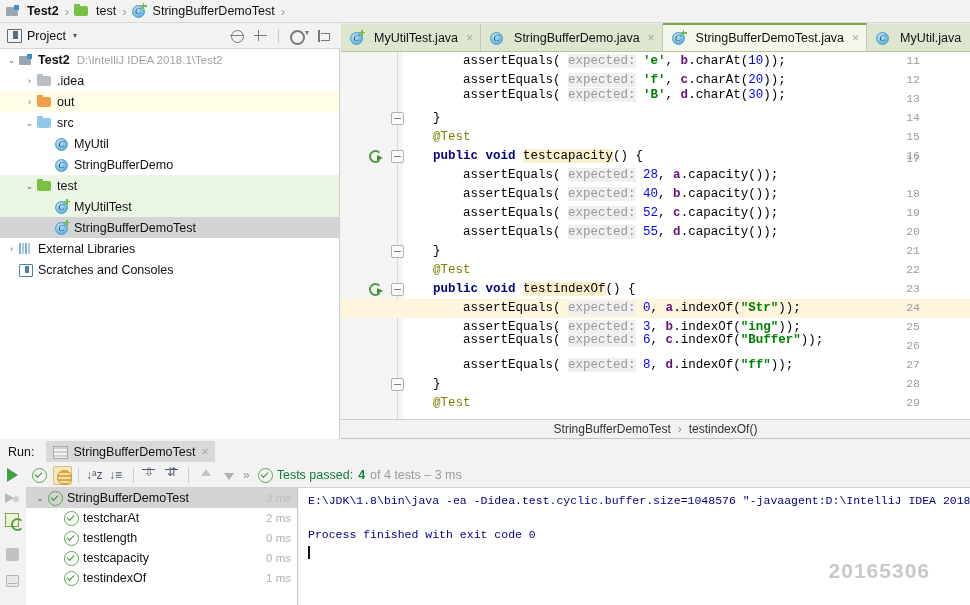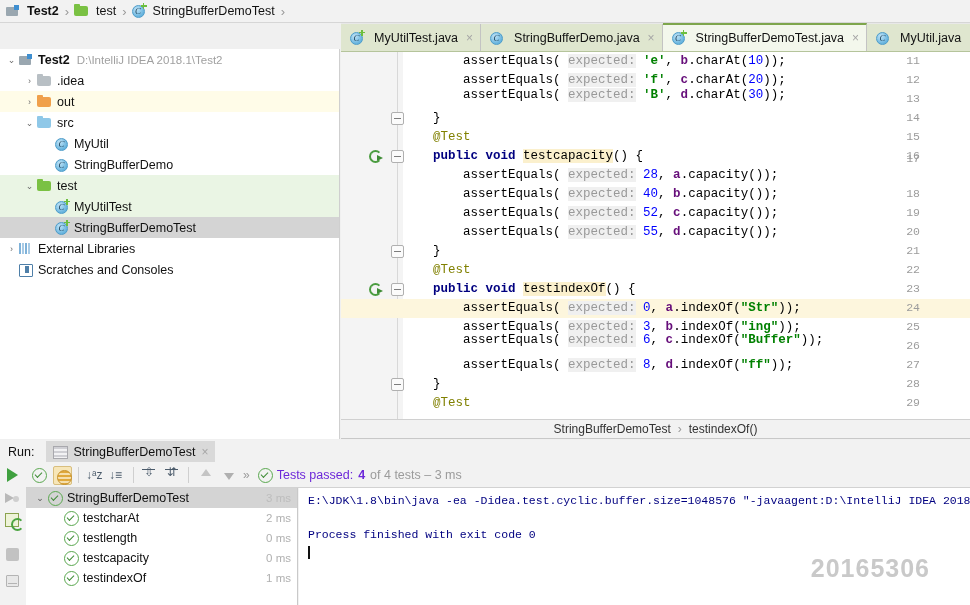--- a/index.html
+++ b/index.html
@@ -216,42 +216,42 @@
   .ic-dn { position:absolute; left:6px; top:7px; width:0;height:0;
      border-top:7px solid #b0b0b0; border-left:5px solid transparent; border-right:5px solid transparent; }
   .rsep { width:1px; height:16px; background:#cfcfcf; margin:0 6px 0 2px; }
   .chevmore { color:#9a9a9a; font-size:12px; margin:0 6px 0 2px; }
   .statusline { display:flex; align-items:center; gap:5px; font-size:12.5px; margin-left:2px; }
   .st-ok { width:14px; height:14px; position:relative; }
   .st-ok::before { content:""; position:absolute; left:0; top:0; width:13px; height:13px;
      border:1.6px solid #5aa84f; border-radius:50%; }
   .st-ok::after { content:""; position:absolute; left:3px; top:4px; width:6px; height:3px;
      border-left:1.6px solid #3f8c36; border-bottom:1.6px solid #3f8c36; transform:rotate(-45deg); }
-  .st-strong { color:#6d28d9; }
+  .st-strong { color:#15803d; }
   .st-dim { color:#9b9b9b; }
 
   
   .testtree { position:absolute; top:48px; left:26px; width:272px; height:117px;
      background:#fff; border-right:1px solid #c9c9c9; overflow:hidden; }
   .ttrow { height:20px; display:flex; align-items:center; position:relative; padding-left:6px; }
   .ttrow.sel { background:#d4d4d4; }
   .ttrow .lbl { font-size:12.5px; color:#111; }
   .ttrow .ms { position:absolute; right:6px; font-size:11.5px; color:#b0b0b0; }
   .ttrow.sel .ms { color:#bdbdbd; }
   .tarrow { width:16px; text-align:center; color:#5a5a5a; font-size:9px; }
 
   
   .console { position:absolute; top:48px; left:299px; width:671px; height:117px;
      background:#fff; overflow:hidden; }
   .cline { position:absolute; left:9px; white-space:pre;
      font-family:"Liberation Mono", monospace; font-size:11.5px; color:#000080; }
   .caret-blk { position:absolute; left:9px; width:1.5px; height:13px; background:#111; }
   .watermark {
      position:absolute; right:40px; bottom:22px;
-     font-family:"Liberation Sans", sans-serif; font-size:25px; font-weight:bold;
+     font-family:"Liberation Sans", sans-serif; font-size:21px; font-weight:bold;
      color:#c9c9c9; letter-spacing:1px;
   }
 </style>
 </head>
 <body>
 
 <div id="app">
 
   <div class="topbar">
     <div class="crumb">
@@ -270,20 +270,32 @@
       <span class="ic ic-class">
         <span class="cir"></span>
           <span class="ch">C</span>
           <span class="spark"></span>
       </span>
       <span class="crumb-txt">StringBufferDemoTest</span>
     </div>
     <span class="crumb-sep">›</span>
   </div>
 
+  <div class="projhdr">
+    <span class="ic ic-proj"></span>
+    <span class="lbl">Project</span>
+    <span class="caret">▾</span>
+    <div class="projhdr-right">
+      <span class="thdr-btn collapse-ic"></span>
+      <span class="thdr-btn expandall-ic"></span>
+      <span class="thdr-sep"></span>
+      <span class="thdr-btn gear-ic"></span>
+      <span class="thdr-btn hide-ic"></span>
+    </div>
+  </div>
 
   <div class="tree" id="tree">
       <div class="trow">
         <span style="width:0px;flex:0 0 0px"></span>
         <span class="arrow">⌄</span>
         <span class="ic ic-module"></span>
         <span class="tlabel bold">Test2</span>
         <span class="tpath">D:\IntelliJ IDEA 2018.1\Test2</span>
       </div>
       <div class="trow">

